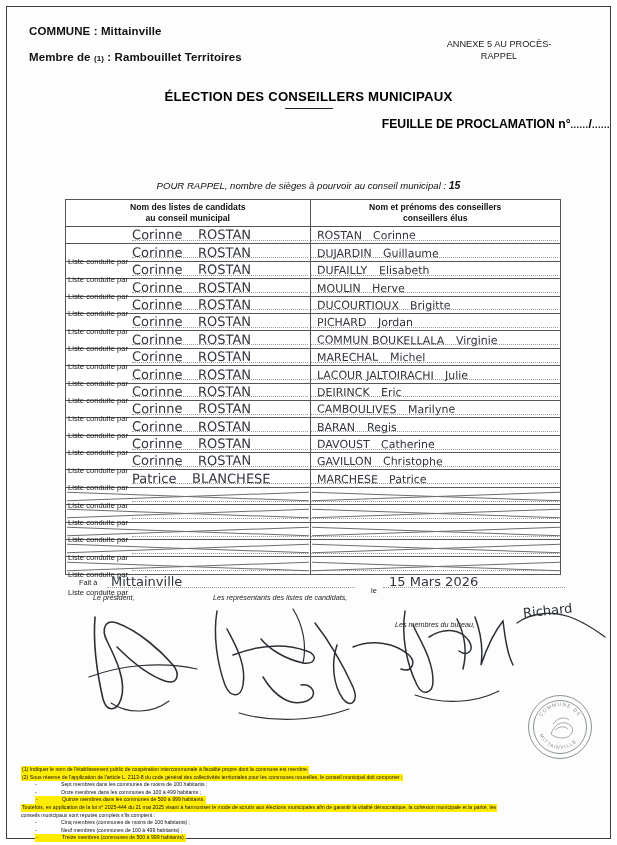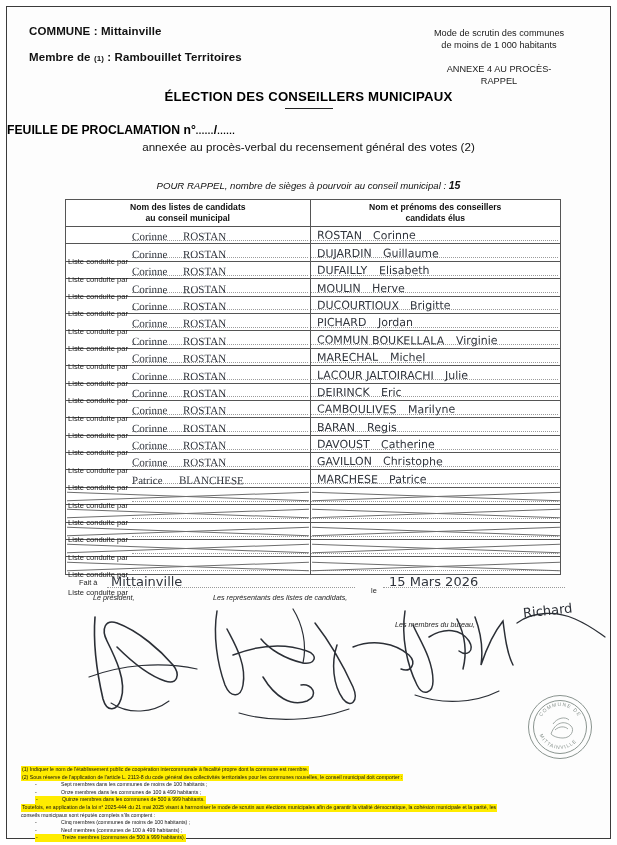--- a/index.html
+++ b/index.html
@@ -17,22 +17,22 @@
   .hdr-left{position:absolute;left:22px;top:18px;width:330px;}
   .hdr-line{font-size:11.5px;font-weight:bold;color:#111;letter-spacing:.1px;margin-bottom:14px;}
   .hdr-line .thin{font-weight:bold;font-size:8px;}
   .hdr-right{position:absolute;right:16px;top:20px;width:190px;text-align:center;color:#1a1a1a;}
   .hdr-right .r1{font-size:9.2px;line-height:1.35;}
   .hdr-right .r2{font-size:9.2px;line-height:1.35;margin-top:11px;font-weight:normal;}
   
   .title{position:absolute;left:0;right:0;top:82px;text-align:center;
     font-size:13.2px;font-weight:bold;color:#000;letter-spacing:.2px;}
   .rule{position:absolute;left:50%;transform:translateX(-50%);top:101px;width:48px;height:0;border-top:1.4px solid #222;}
-  .subtitle{position:absolute;left:0;right:0;top:110px;text-align:left;
-    font-size:12.2px;font-weight:bold;color:#000;margin-top:6px;}
+  .subtitle{position:absolute;left:0;right:0;top:110px;text-align:right;
+    font-size:12.2px;font-weight:bold;color:#000;}
   .subtitle .dots{font-weight:bold;font-size:9px;letter-spacing:.5px;}
   .subtitle2{position:absolute;left:0;right:0;top:133px;text-align:center;
     font-size:11.6px;color:#111;}
   .rappel{position:absolute;left:0;right:0;top:172px;text-align:center;
     font-size:9.6px;font-style:italic;color:#111;}
   .rappel b{font-style:italic;font-weight:bold;font-size:10.5px;}
   
   .tbl{position:absolute;left:58px;top:192px;width:496px;border:1px solid #2a2a2a;
     border-collapse:collapse;background:#fff;}
   .tbl td,.tbl th{border:1px solid #555;padding:0;}
@@ -41,21 +41,21 @@
   .c-left{width:245px;position:relative;}
   .c-right{width:251px;position:relative;}
   .lcp{position:absolute;left:2px;top:50%;transform:translateY(-50%);
     font-size:7.6px;color:#1b1b1b;white-space:nowrap;margin-top:26px;}
   .dotline{position:absolute;left:0;right:2px;bottom:2.5px;border-bottom:1px dotted #9a9a9a;}
   .dotline.ind{left:66px;}
   
   .hw{position:absolute;font-family:"DejaVu Sans", sans-serif;color:#30343c;
       white-space:nowrap;pointer-events:none;}
   .hw span{display:inline-block;}
-  .hw-l{left:66px;bottom:1px;font-size:11px;font-family:Liberation Serif, serif;}
+  .hw-l{left:66px;bottom:1px;font-size:13px;}
   .hw-r{left:6px;bottom:1px;font-size:11px;}
   
   .strike{position:absolute;left:1px;right:1px;top:0;bottom:0;}
   .strike:before,.strike:after{
     content:"";position:absolute;left:0;right:0;top:50%;height:0;
     border-top:.9px solid #6d6d6d;transform-origin:center;}
   .strike:before{transform:rotate(2.0deg);}
   .strike:after{transform:rotate(-2.0deg);}
   
   .faitline{position:absolute;left:72px;top:566px;width:486px;height:16px;}
@@ -96,50 +96,45 @@
     <div class="hdr-line">
       <span>COMMUNE</span><span> : </span><span>Mittainville</span>
     </div>
     <div class="hdr-line">
       <span>Membre de</span>
       <span class="thin">(1)</span><span> : </span><span>Rambouillet Territoires</span>
     </div>
   </div>
 
   <div class="hdr-right">
-    <div class="r1">
-      <div>Mode de scrutin des communes</div>
-      <div>de moins de 1 000 habitants</div>
-    </div>
     <div class="r2">
-      <div>ANNEXE 4 AU PROCÈS-</div>
+      <div>ANNEXE 5 AU PROCÈS-</div>
       <div>RAPPEL</div>
     </div>
   </div>
 
   <div class="title">ÉLECTION DES CONSEILLERS MUNICIPAUX</div>
   <div class="rule"></div>
   <div class="subtitle">
     <span>FEUILLE DE PROCLAMATION n°</span><span class="dots">......</span><span>/</span><span class="dots">......</span>
   </div>
-  <div class="subtitle2">annexée au procès-verbal du recensement général des votes (2)</div>
   <div class="rappel">
     <span>POUR RAPPEL, nombre de sièges à pourvoir au conseil municipal : </span><b>15</b>
   </div>
 
   <table class="tbl">
     <thead>
       <tr>
         <th class="th c-left">
           <div>Nom des listes de candidats</div>
           <div>au conseil municipal</div>
         </th>
         <th class="th c-right">
           <div>Nom et prénoms des conseillers</div>
-          <div>candidats élus</div>
+          <div>conseillers élus</div>
         </th>
       </tr>
     </thead>
     <tbody id="tbody">
           <tr class="row">
             <td class="c-left">
               <span class="lcp">Liste conduite par</span>
               <span class="dotline ind"></span>
               <span class="hw hw-l"><span style="transform:rotate(-0.6deg)">Corinne</span><span style="display:inline-block;width:16px"></span><span style="transform:rotate(0.6deg)">ROSTAN</span></span>
             </td>

